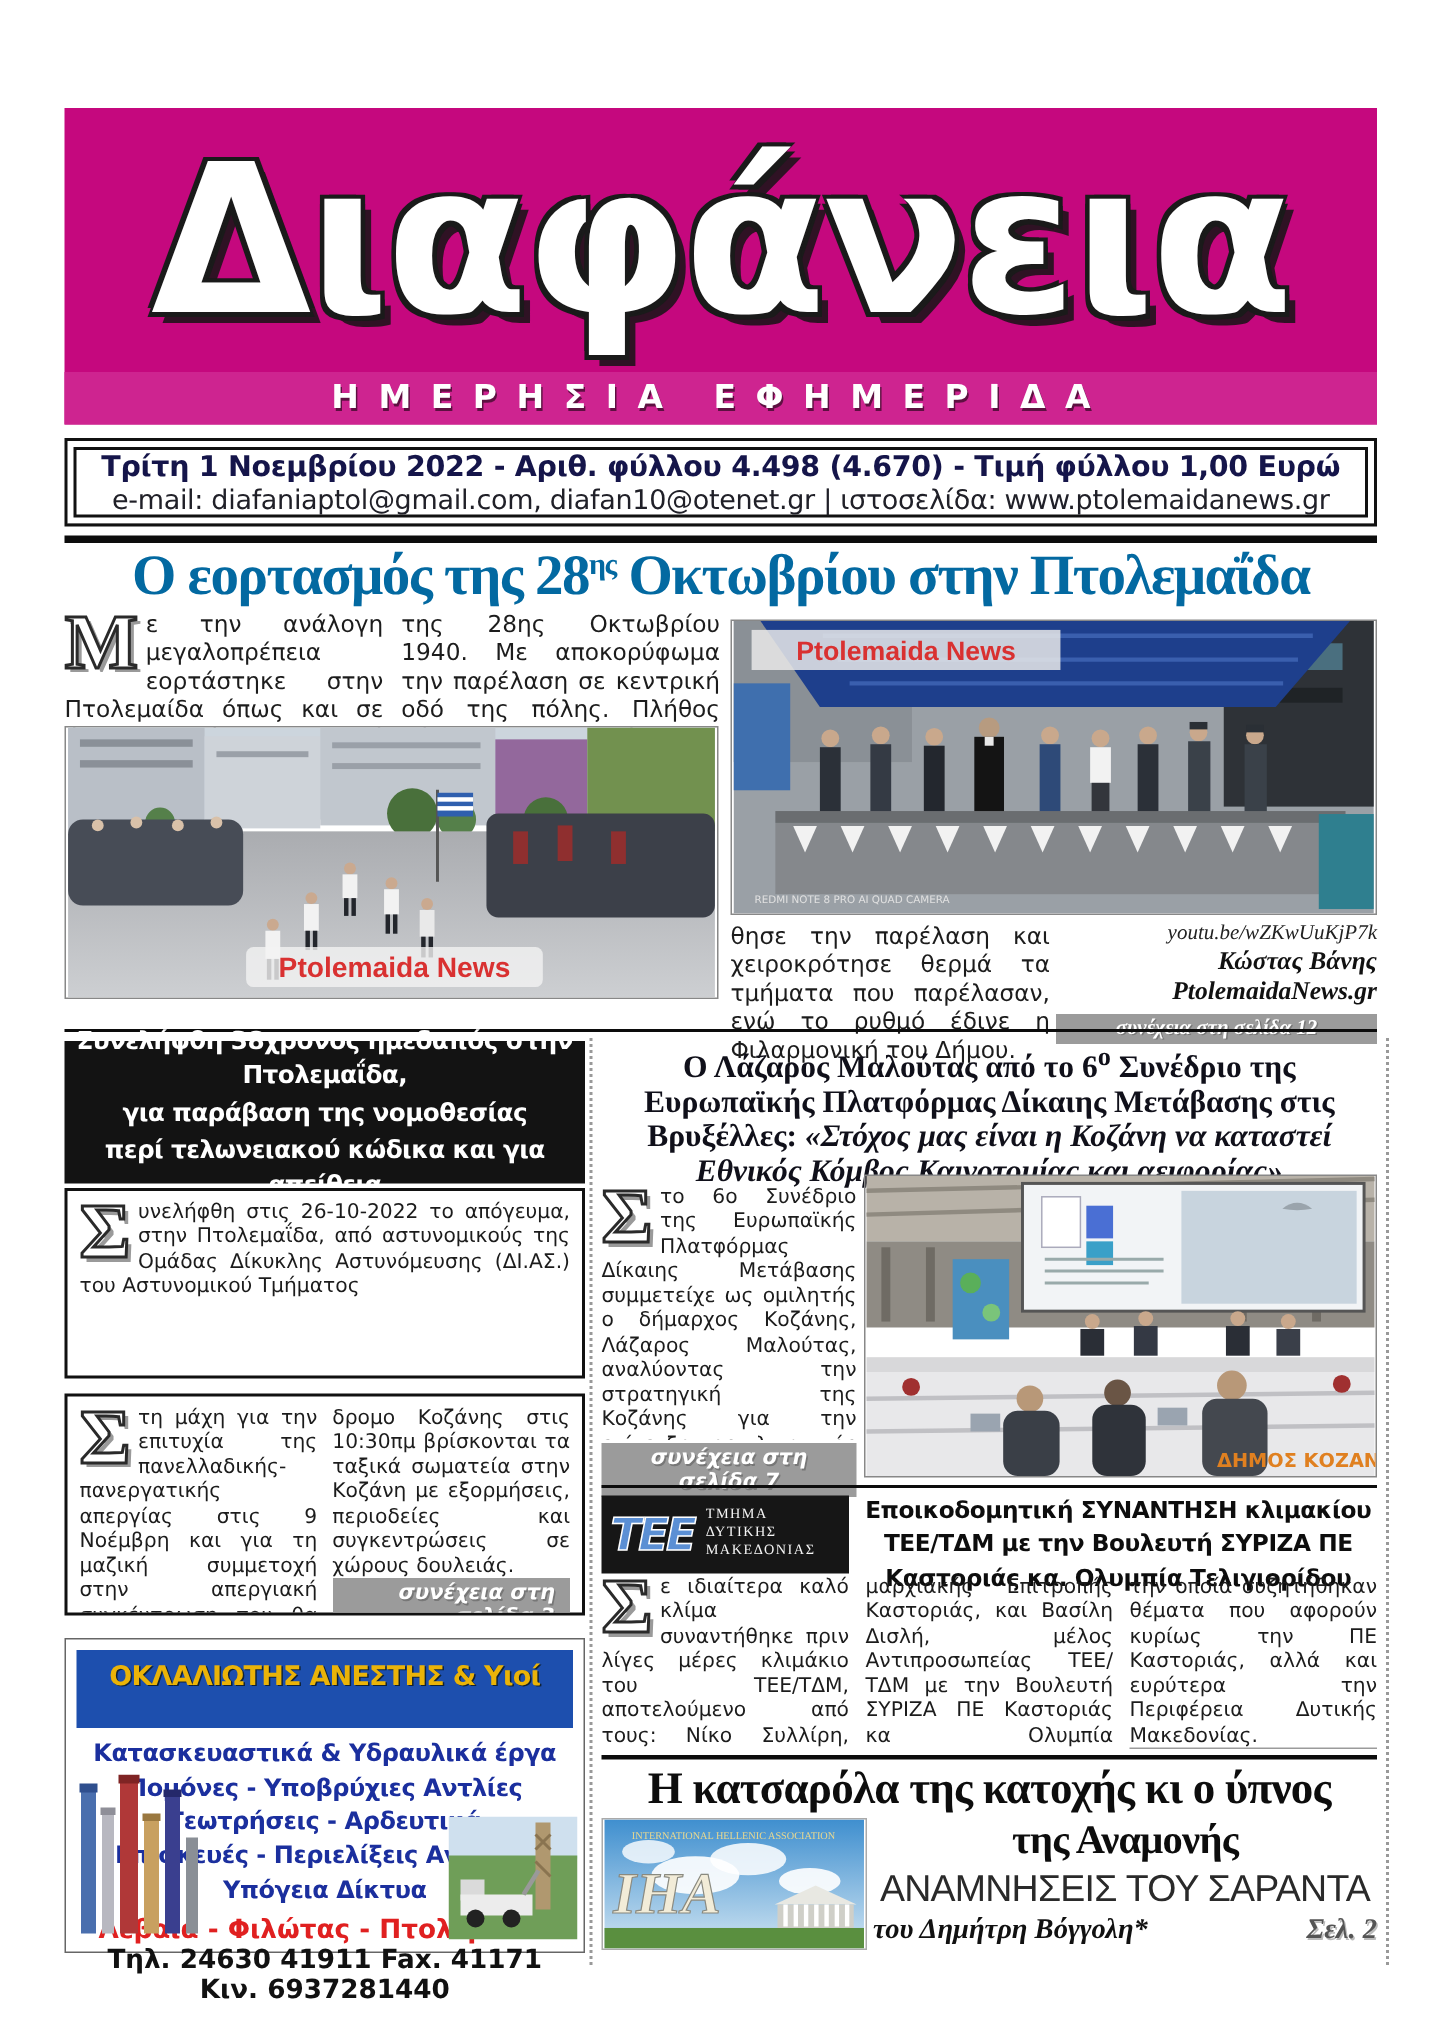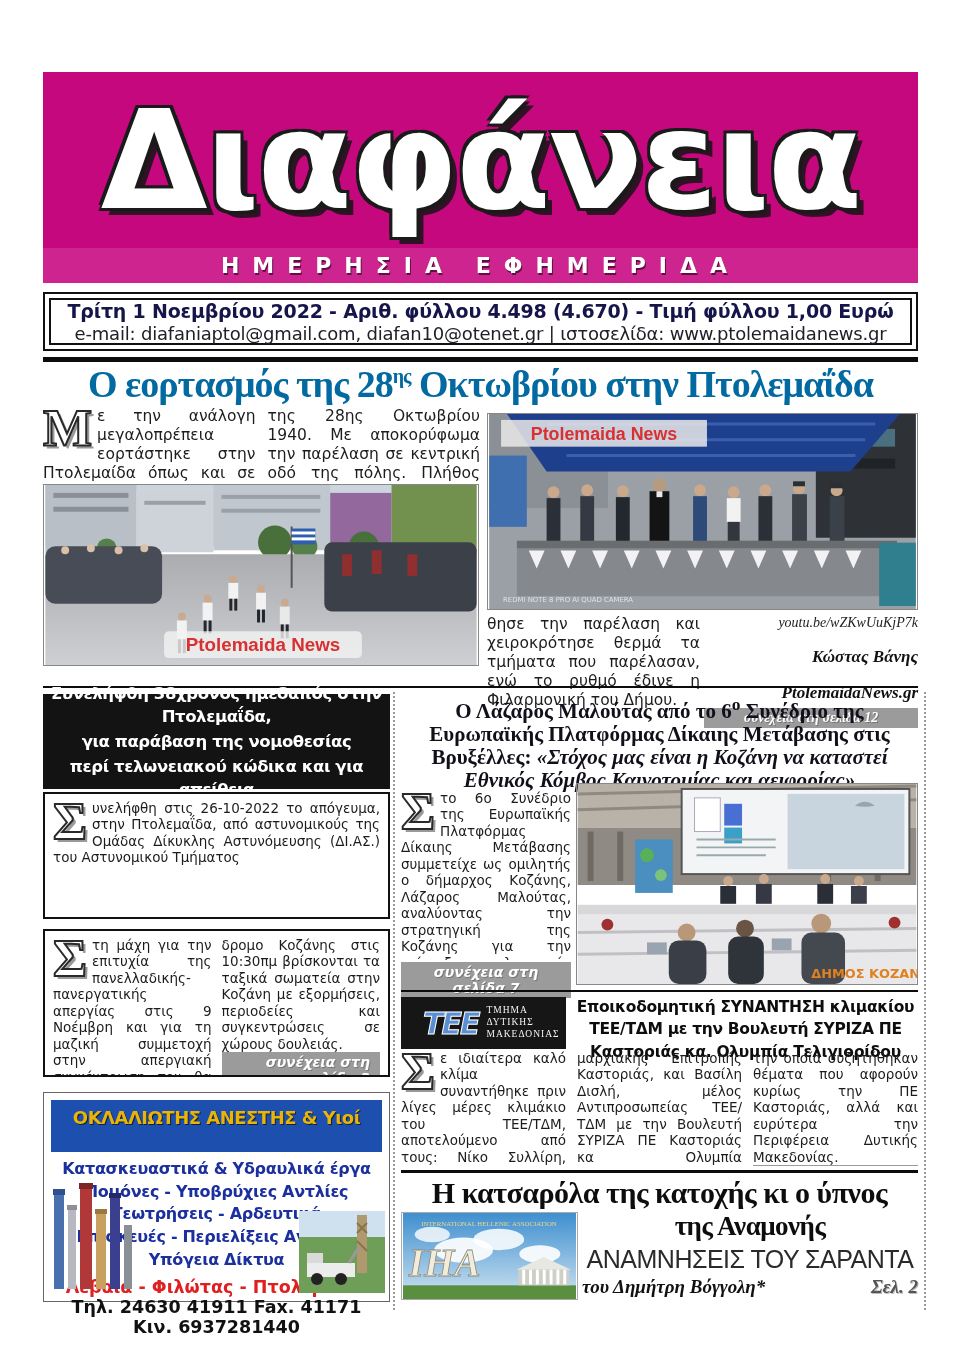--- a/index.html
+++ b/index.html
@@ -38,21 +38,21 @@
     font-size:14px;padding:2px 10px;text-shadow:1px 1px 0 #777;}
   .cont-row{text-align:right;}
 
   .intro{position:absolute;left:43px;top:407px;width:437px;height:78px;display:flex;gap:12px;font-size:15.5px;overflow:hidden;}
   .intro .col{flex:1;}
 
   .photo{position:absolute;border:1px solid #888;box-sizing:border-box;}
   .caption{position:absolute;left:487px;top:615px;width:213px;font-size:15.5px;}
   .credits{position:absolute;left:704px;top:615px;width:214px;text-align:right;font-family:"Liberation Serif",serif;}
   .credit-url{font-style:italic;font-size:14px;color:#222;}
-  .credit-name,.credit-site{font-style:italic;font-weight:bold;font-size:17px;color:#111;margin-top:16px;}
+  .credit-name,.credit-site{font-style:italic;font-weight:bold;font-size:17px;color:#111;}
   .credits .cont-box{margin-top:5px;display:block;text-align:center;}
 
   
   .arrest-head{position:absolute;left:43px;top:694px;width:347px;height:95px;background:#131313;color:#fff;
     display:flex;flex-direction:column;align-items:center;justify-content:center;gap:2px;
     font-weight:bold;font-size:16.5px;letter-spacing:-0.4px;text-align:center;line-height:1.4;}
   .article-box{position:absolute;box-sizing:border-box;border:2px solid #111;padding:6px 8px;display:flex;gap:10px;
     font-size:13.5px;overflow:hidden;background:#fff;}
   .article-box .col{flex:1;display:flex;flex-direction:column;}
   .article-box .col .body-text{flex:1;}
@@ -67,21 +67,21 @@
 
   
   .maloutas-head{position:absolute;left:401px;top:695px;width:517px;text-align:center;
     font-family:"Liberation Serif",serif;font-weight:bold;font-size:21px;line-height:1.1;color:#10101a;}
   .maloutas-head .quote{font-style:italic;}
   .maloutas-body{position:absolute;left:401px;top:790px;width:170px;height:170px;font-size:13.5px;overflow:hidden;}
   .cont7{position:absolute;left:401px;top:962px;width:170px;}
   .cont7 .cont-box{display:block;text-align:center;}
 
   .tee-logo{position:absolute;left:401px;top:997px;width:165px;height:52px;background:#161616;
-    display:flex;align-items:center;gap:8px;padding:0 22px;box-sizing:border-box;}
+    display:flex;align-items:center;gap:8px;padding:0 6px;box-sizing:border-box;}
   .tee-acronym{font-weight:bold;font-size:30px;font-style:italic;color:#5b8fd4;-webkit-text-stroke:1px #fff;letter-spacing:-2px;}
   .tee-dept{color:#f5f5f5;font-family:"Liberation Serif",serif;font-size:9.5px;letter-spacing:1px;line-height:1.25;}
   .tee-headline{position:absolute;left:573px;top:996px;width:345px;text-align:center;
     font-weight:bold;font-size:15.5px;letter-spacing:-0.3px;line-height:1.45;color:#0d0d0d;}
   .tee-cols{position:absolute;left:401px;top:1050px;width:517px;height:116px;display:flex;gap:11px;font-size:13.5px;overflow:hidden;}
   .tee-cols .col{flex:1;display:flex;flex-direction:column;}
 
   .memoir-l1{position:absolute;left:401px;top:1176px;width:517px;text-align:center;
     font-family:"Liberation Serif",serif;font-weight:900;font-size:30px;letter-spacing:-0.5px;color:#0d0d0d;}
   .memoir-right{position:absolute;left:582px;top:1211px;width:336px;text-align:center;}

